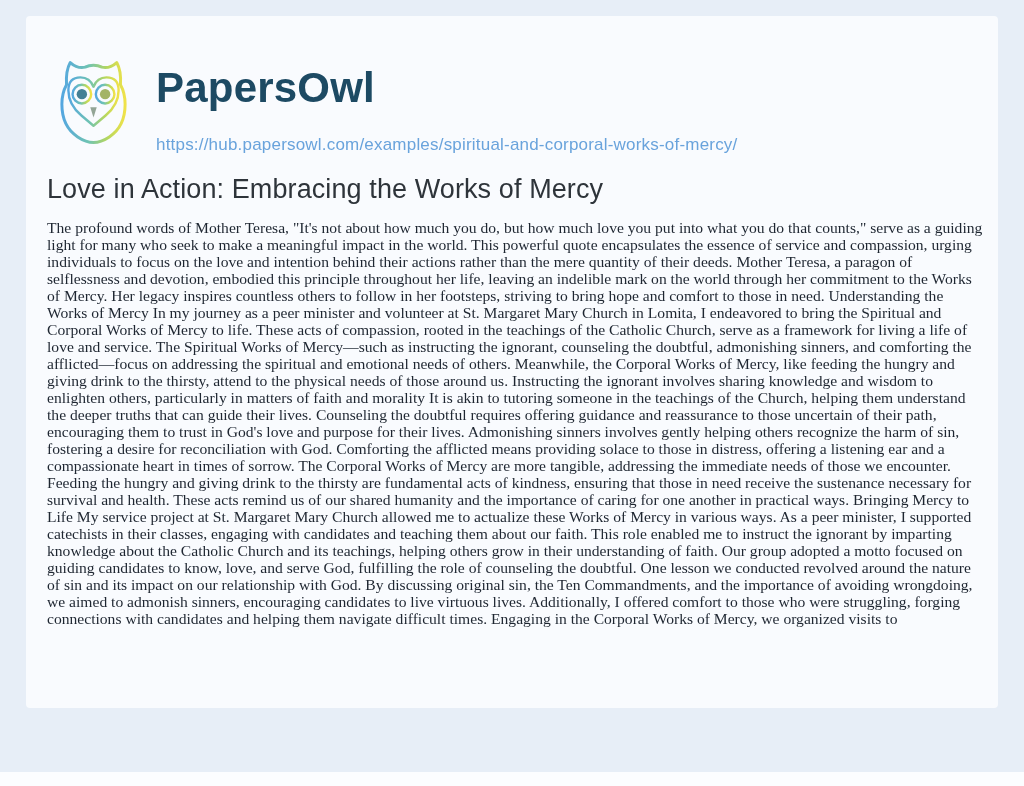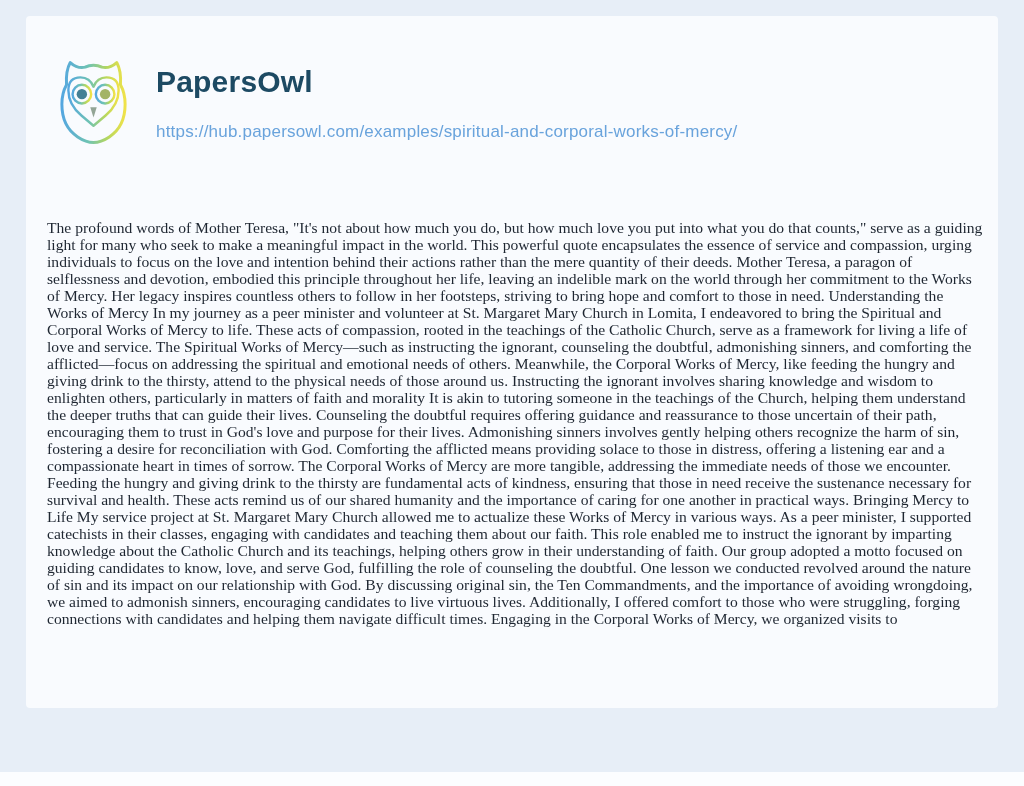--- a/index.html
+++ b/index.html
@@ -35,21 +35,21 @@
   }
   .owl-logo {
     width: 93px; height: 93px;
     flex: 0 0 auto;
   }
   .brand-block {
     margin-left: 16px;
     padding-top: 9px;
   }
   .brand-name {
-    font-size: 30px;
+    font-size: 42px;
     font-weight: bold;
     color: #1d4a63;
     letter-spacing: 0.2px;
     line-height: 1.1;
   }
   .brand-url {
     margin-top: 24px;
     font-size: 17px;
     color: #69a3dc;
     text-decoration: none;
@@ -104,18 +104,19 @@
 
           <path d="M46.5 55 L53.5 55 L50 66 Z" fill="#93a596"></path>
         </svg>
       </span>
       <div class="brand-block">
         <div class="brand-name">PapersOwl</div>
         <a class="brand-url" href="#">https://hub.papersowl.com/examples/spiritual-and-corporal-works-of-mercy/</a>
       </div>
     </div>
 
+    <h1 class="article-title">Love in Action: Embracing the Works of Mercy</h1>
 
     <p class="article-body">The profound words of Mother Teresa, "It's not about how much you do, but how much love you put into what you do that counts," serve as a guiding light for many who seek to make a meaningful impact in the world. This powerful quote encapsulates the essence of service and compassion, urging individuals to focus on the love and intention behind their actions rather than the mere quantity of their deeds. Mother Teresa, a paragon of selflessness and devotion, embodied this principle throughout her life, leaving an indelible mark on the world through her commitment to the Works of Mercy. Her legacy inspires countless others to follow in her footsteps, striving to bring hope and comfort to those in need. Understanding the Works of Mercy In my journey as a peer minister and volunteer at St. Margaret Mary Church in Lomita, I endeavored to bring the Spiritual and Corporal Works of Mercy to life. These acts of compassion, rooted in the teachings of the Catholic Church, serve as a framework for living a life of love and service. The Spiritual Works of Mercy—such as instructing the ignorant, counseling the doubtful, admonishing sinners, and comforting the afflicted—focus on addressing the spiritual and emotional needs of others. Meanwhile, the Corporal Works of Mercy, like feeding the hungry and giving drink to the thirsty, attend to the physical needs of those around us. Instructing the ignorant involves sharing knowledge and wisdom to enlighten others, particularly in matters of faith and morality It is akin to tutoring someone in the teachings of the Church, helping them understand the deeper truths that can guide their lives. Counseling the doubtful requires offering guidance and reassurance to those uncertain of their path, encouraging them to trust in God's love and purpose for their lives. Admonishing sinners involves gently helping others recognize the harm of sin, fostering a desire for reconciliation with God. Comforting the afflicted means providing solace to those in distress, offering a listening ear and a compassionate heart in times of sorrow. The Corporal Works of Mercy are more tangible, addressing the immediate needs of those we encounter. Feeding the hungry and giving drink to the thirsty are fundamental acts of kindness, ensuring that those in need receive the sustenance necessary for survival and health. These acts remind us of our shared humanity and the importance of caring for one another in practical ways. Bringing Mercy to Life My service project at St. Margaret Mary Church allowed me to actualize these Works of Mercy in various ways. As a peer minister, I supported catechists in their classes, engaging with candidates and teaching them about our faith. This role enabled me to instruct the ignorant by imparting knowledge about the Catholic Church and its teachings, helping others grow in their understanding of faith. Our group adopted a motto focused on guiding candidates to know, love, and serve God, fulfilling the role of counseling the doubtful. One lesson we conducted revolved around the nature of sin and its impact on our relationship with God. By discussing original sin, the Ten Commandments, and the importance of avoiding wrongdoing, we aimed to admonish sinners, encouraging candidates to live virtuous lives. Additionally, I offered comfort to those who were struggling, forging connections with candidates and helping them navigate difficult times. Engaging in the Corporal Works of Mercy, we organized visits to</p>
 
   </div>
   <div class="bottom-strip"></div>
 </div>
 
 </body></html>

